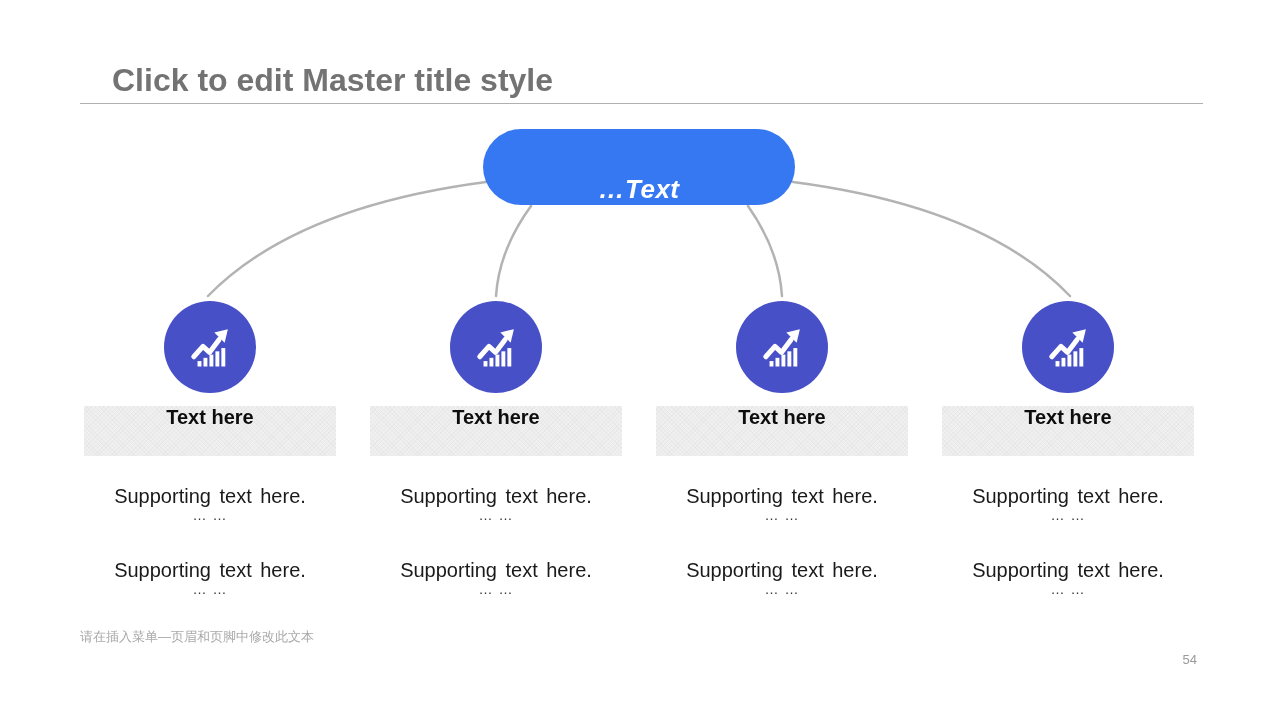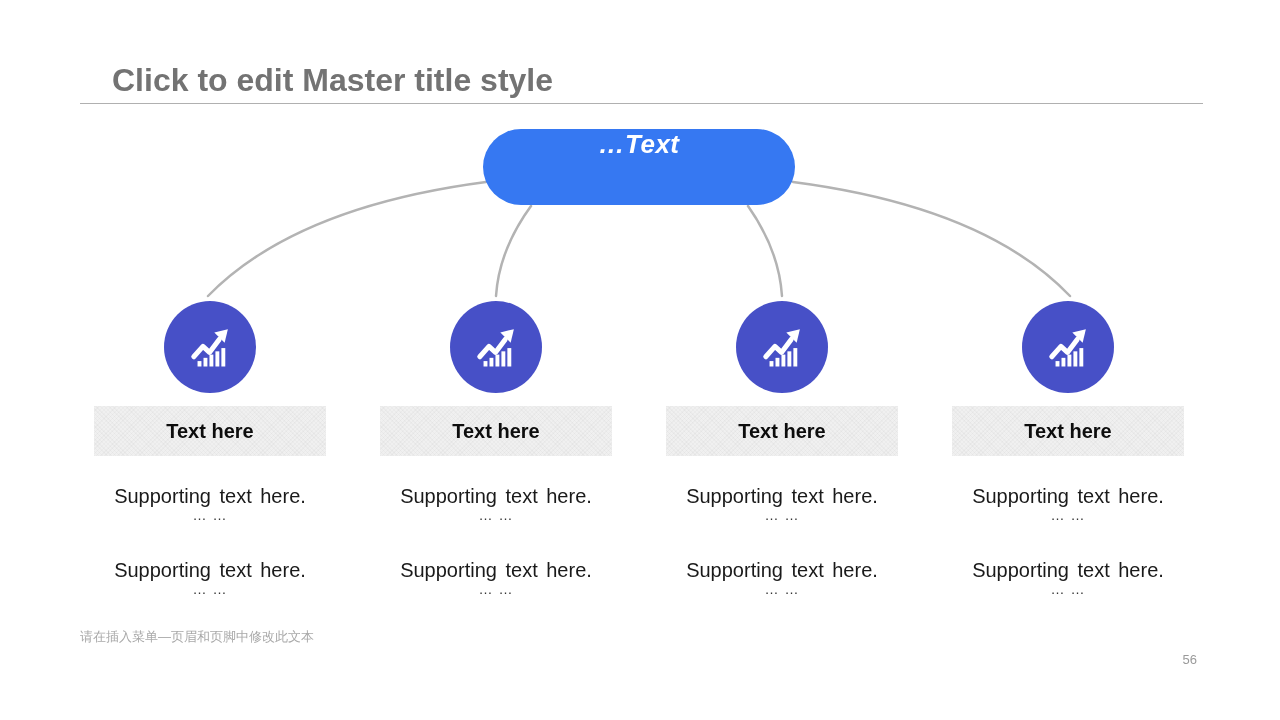--- a/index.html
+++ b/index.html
@@ -12,44 +12,44 @@
     font-size:32px;font-weight:700;color:#737373;letter-spacing:0;line-height:40px;margin-left:32px;
   }
   .title-rule{
     position:absolute;left:80px;top:103px;width:1123px;height:0;
     border-top:1px solid var(--rule,#b0b0b0);
   }
   .connectors{position:absolute;left:0;top:0;width:1280px;height:720px;}
   .root-pill{
     position:absolute;left:483px;top:129px;width:312px;height:76px;border-radius:38px;
     background:var(--root-pill,#3678f2);
-    display:flex;align-items:flex-start;justify-content:center;
+    display:flex;align-items:flex-end;justify-content:center;
   }
   .root-pill .root-label{
     color:#ffffff;font-size:26px;font-weight:700;font-style:italic;letter-spacing:.5px;
   }
   .columns{
     position:absolute;left:80px;top:301px;width:1118px;
     display:flex;justify-content:space-between;
   }
   .column{width:260px;display:flex;flex-direction:column;align-items:center;}
   .node-circle{
     width:92px;height:92px;border-radius:50%;
     background:var(--node-circle,#4750c7);
     display:flex;align-items:center;justify-content:center;
     margin-bottom:13px;
   }
   .node-circle svg{width:52px;height:52px;display:block;}
   .heading-box{
-    width:232px;height:50px;
+    width:252px;height:50px;
     background:
       repeating-linear-gradient(45deg,  rgba(0,0,0,0.022) 0 1px, rgba(0,0,0,0) 1px 3px),
       repeating-linear-gradient(-45deg, rgba(0,0,0,0.022) 0 1px, rgba(0,0,0,0) 1px 3px),
       var(--heading-bg,#f0f0f0);
-    display:flex;align-items:center;justify-content:center;
+    display:flex;align-items:flex-start;justify-content:center;
   }
   .heading-box .heading{font-size:20px;font-weight:700;color:#0d0d0d;}
   .support{margin-top:30px;text-align:center;color:#1a1a1a;}
   .support + .support{margin-top:36px;}
   .support .line{font-size:20px;line-height:20px;word-spacing:3px;}
   .support .more{font-size:14px;line-height:18px;color:#333;letter-spacing:1px;}
   .footer-note{
     position:absolute;left:80px;top:628px;font-size:13px;color:#a9a9a9;
   }
   .page-number{
@@ -189,15 +189,15 @@
       </div>
       <div class="support">
         <div class="line">Supporting text here.</div>
         <div class="more">… …</div>
       </div>
     </div>
 
   </div>
 
   <div class="footer-note">请在插入菜单—页眉和页脚中修改此文本</div>
-  <div class="page-number">56</div>
+  <div class="page-number">54</div>
 
 </div>
 
 </body></html>

